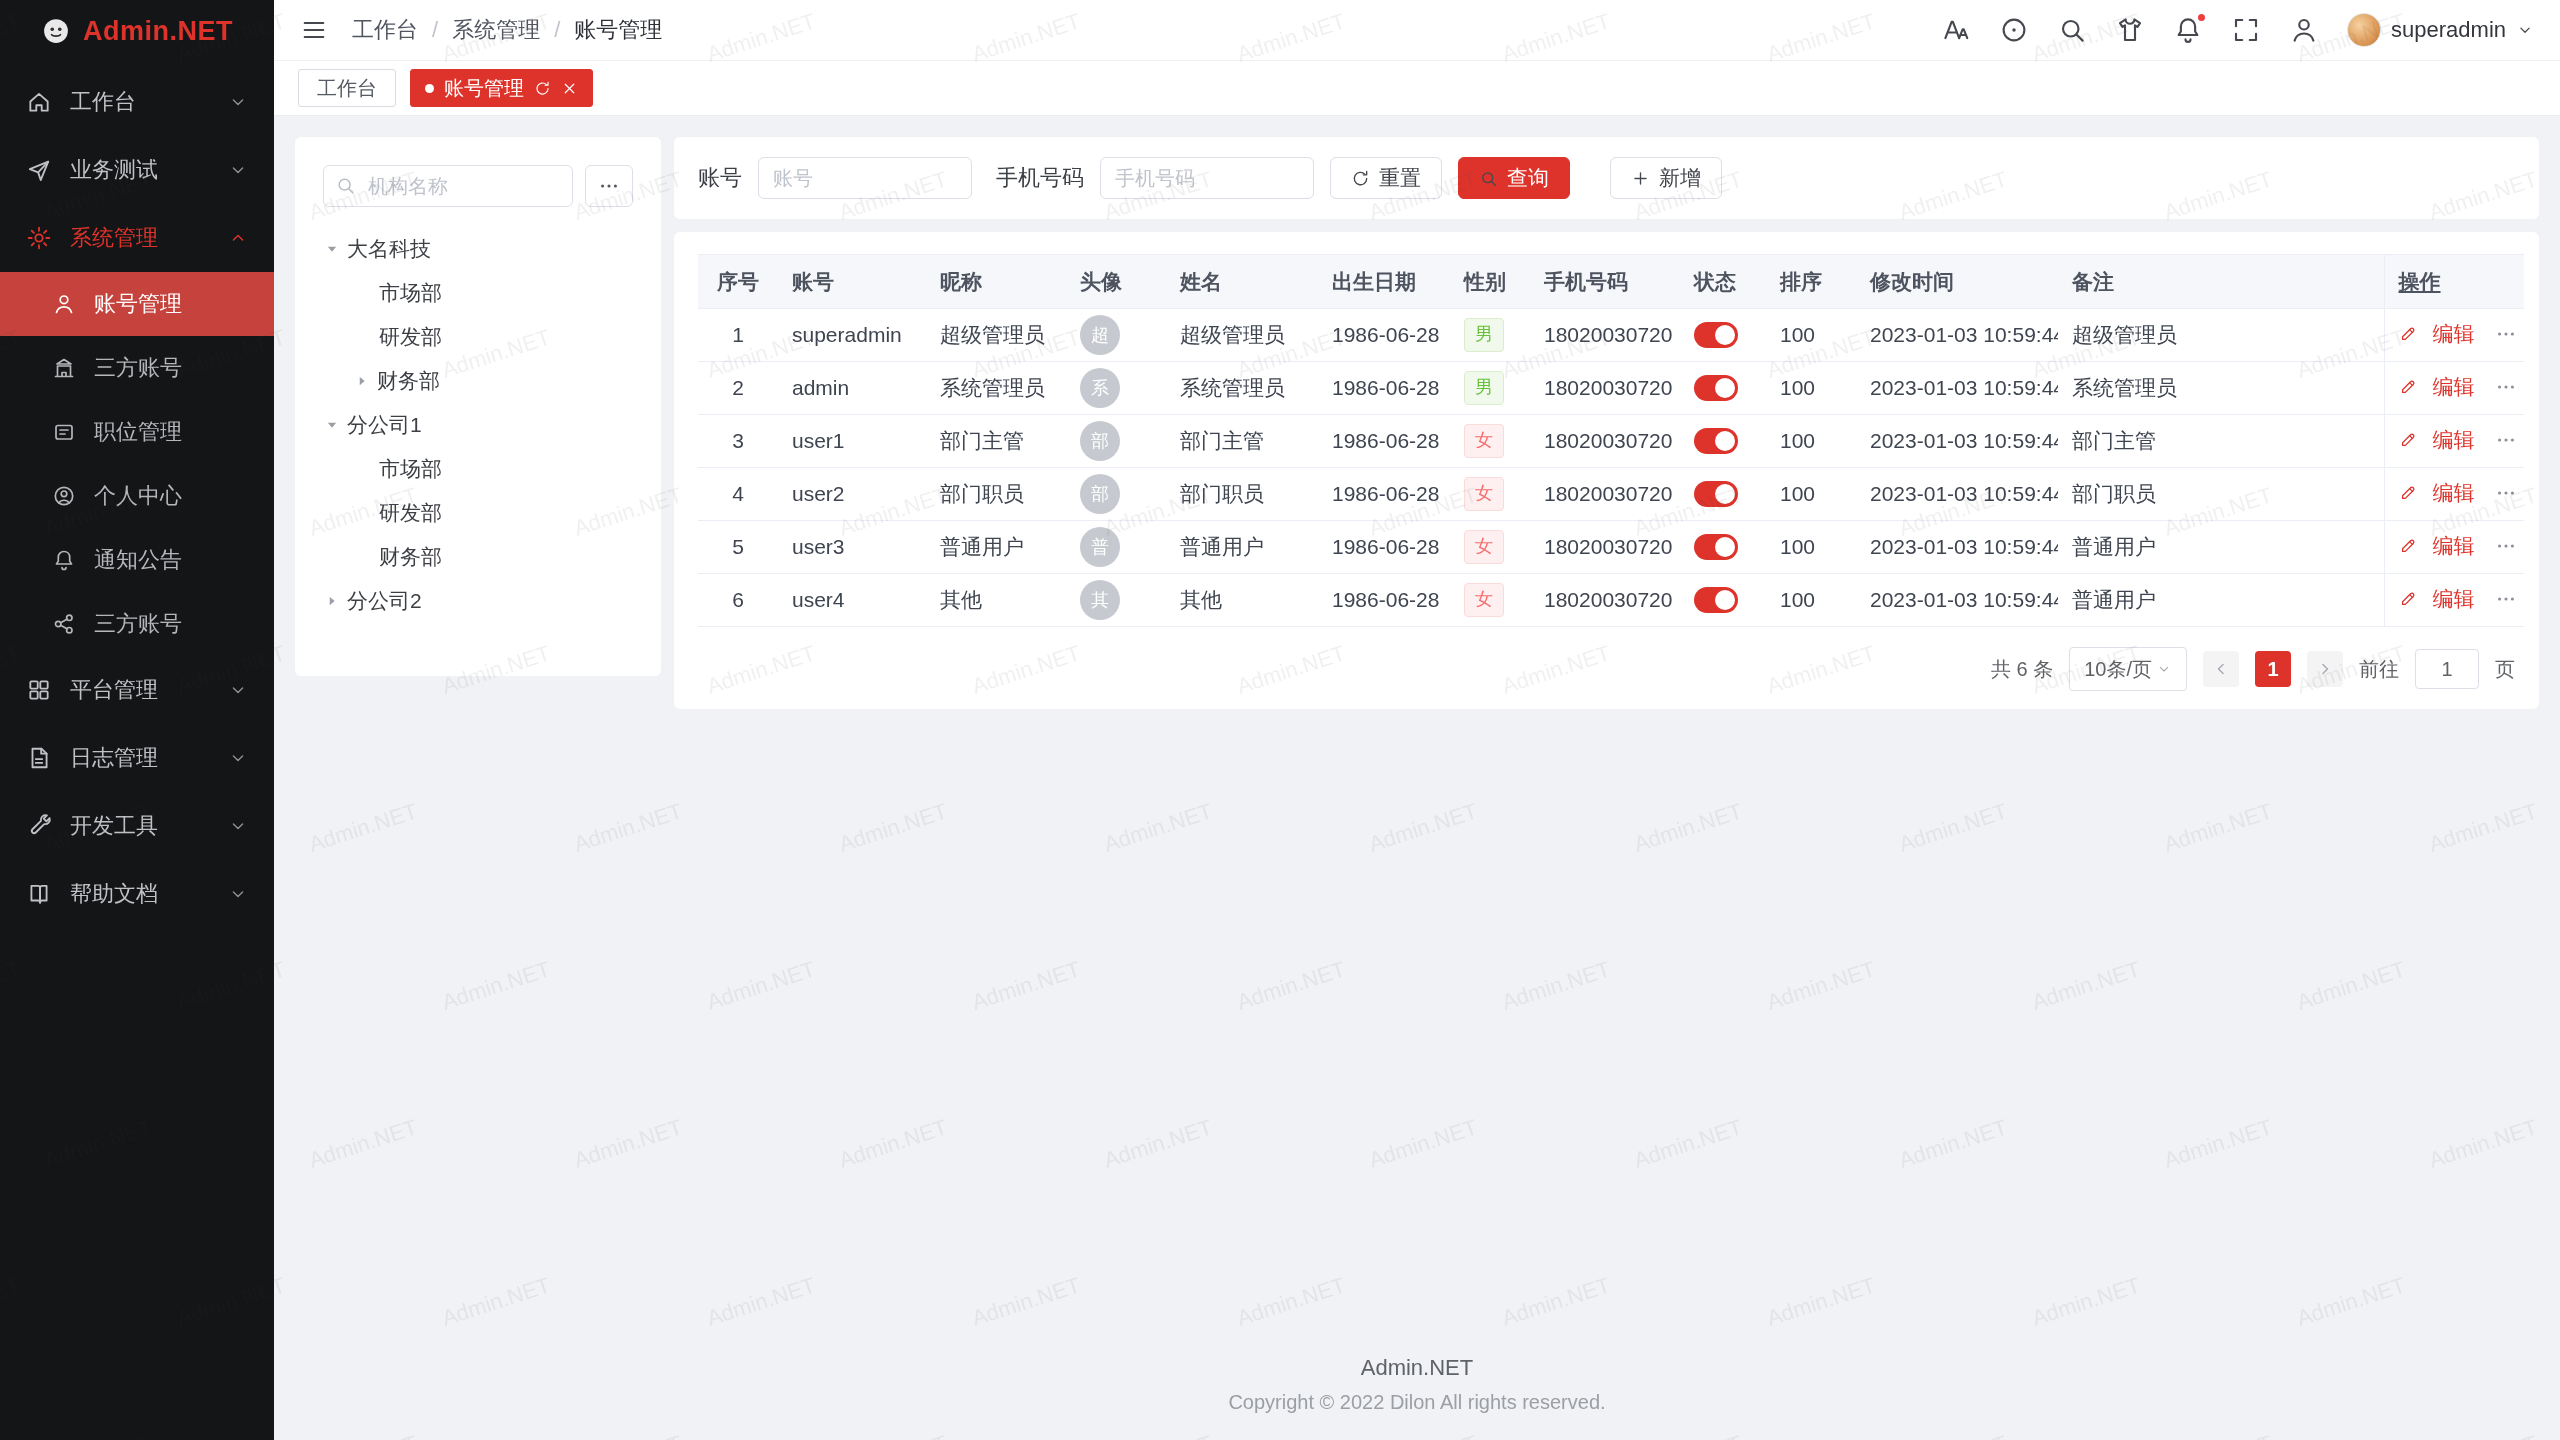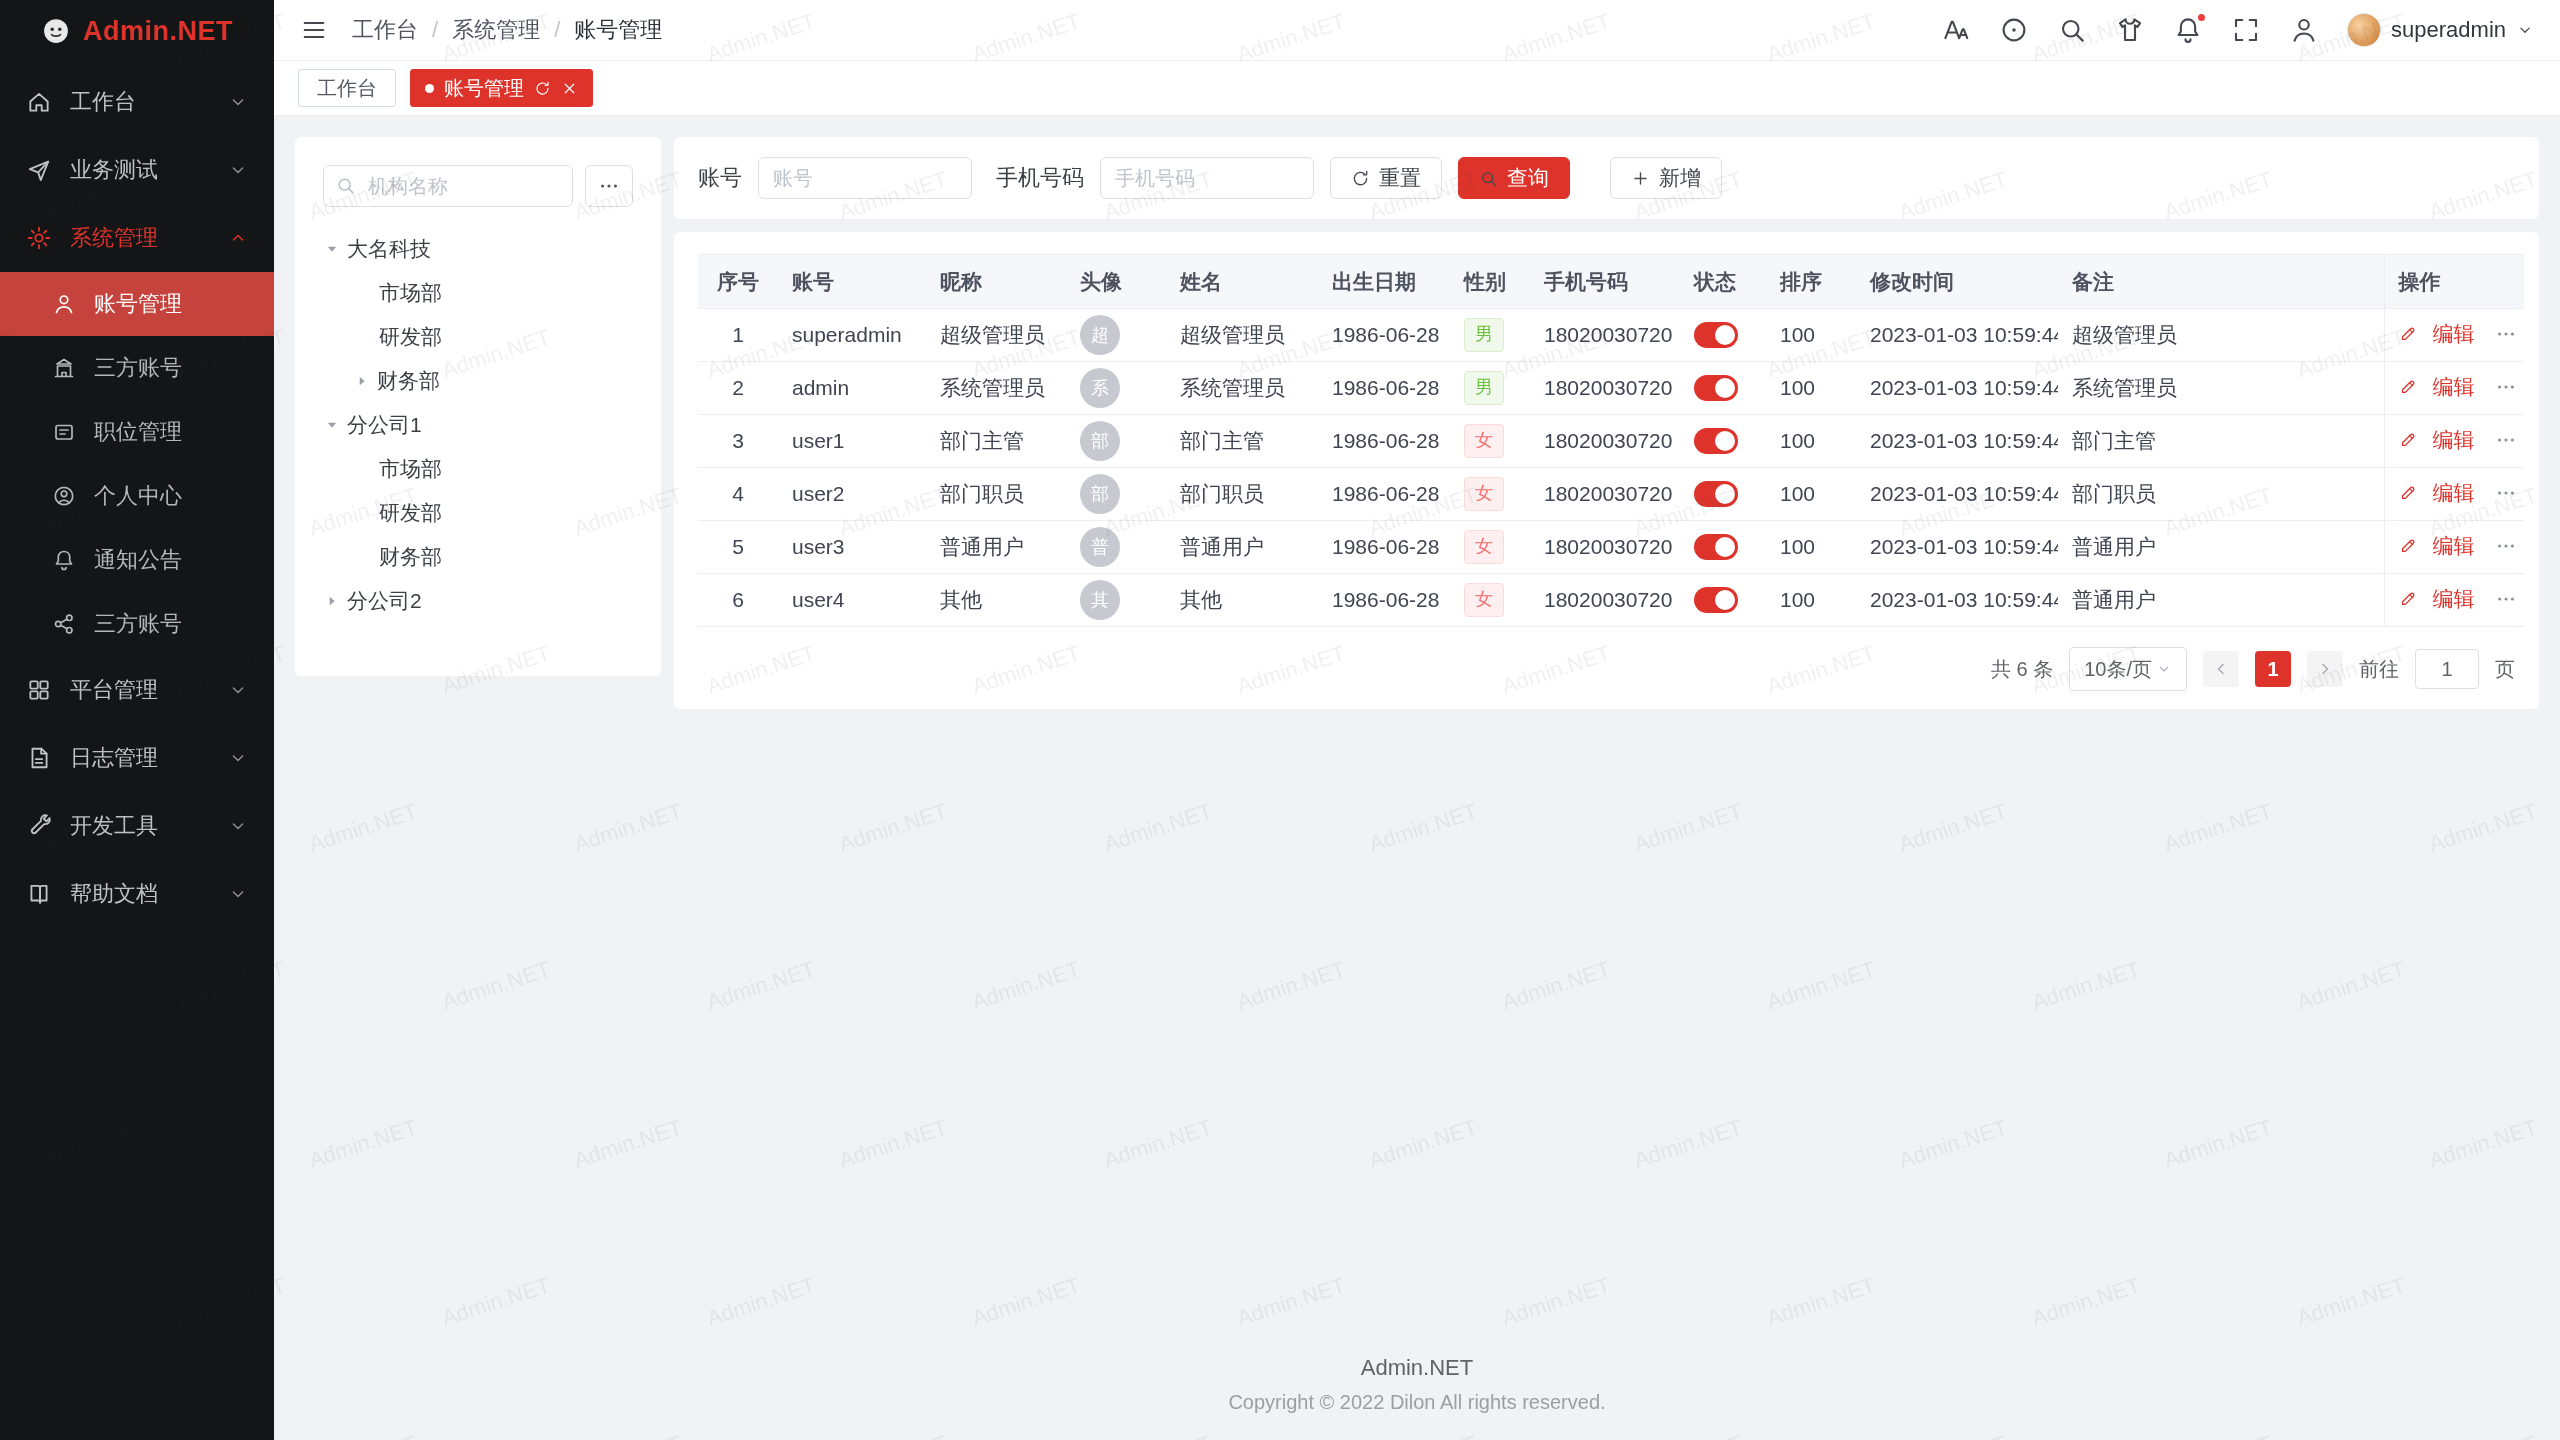--- a/index.html
+++ b/index.html
@@ -80,21 +80,21 @@
   .btn{height:42px;display:inline-flex;align-items:center;gap:9px;padding:0 20px;border-radius:6px;font-size:21px;cursor:pointer;border:1px solid var(--border);background:#fff;color:#43464d;white-space:nowrap;}
   .btn.primary{background:var(--primary);border-color:var(--primary);color:#fff;}
   .btn.add{margin-left:24px;}
 
   
   .table-card{padding:22px 24px 18px;}
   table{width:100%;border-collapse:collapse;table-layout:fixed;font-size:21px;color:#3f4550;}
   thead th{background:#f6f7fa;color:#4e5360;font-weight:bold;text-align:left;height:54px;padding:0 14px;border-top:1px solid var(--table-border);border-bottom:1px solid var(--table-border);white-space:nowrap;}
   tbody td{height:53px;padding:0 14px;border-bottom:1px solid var(--table-border);white-space:nowrap;overflow:hidden;}
   th.c-index,td.c-index{text-align:center;}
-  th.c-op,td.c-op{border-left:1px solid var(--table-border);}
+  th.c-op,td.c-op{border-left:1px solid var(--table-border);text-decoration:underline;}
   .avatar-circle{display:inline-flex;width:40px;height:40px;border-radius:50%;background:#c6c9cf;color:#fff;font-size:18px;align-items:center;justify-content:center;}
   .badge{display:inline-block;padding:3px 10px;border-radius:4px;font-size:18px;line-height:1.4;}
   .badge.male{color:#67c23a;background:#f0f9eb;border:1px solid #dcedcc;}
   .badge.female{color:#f56c6c;background:#fef0f0;border:1px solid #fbdada;}
   .switch{display:inline-block;position:relative;width:44px;height:26px;border-radius:13px;background:var(--primary);cursor:pointer;vertical-align:middle;}
   .switch .knob{position:absolute;top:3px;right:3px;width:20px;height:20px;border-radius:50%;background:#fff;}
   .edit-link{display:inline-flex;align-items:center;gap:16px;color:var(--primary);cursor:pointer;margin-right:20px;}
   .op-more{color:#8a8f99;cursor:pointer;vertical-align:middle;}
 
   

